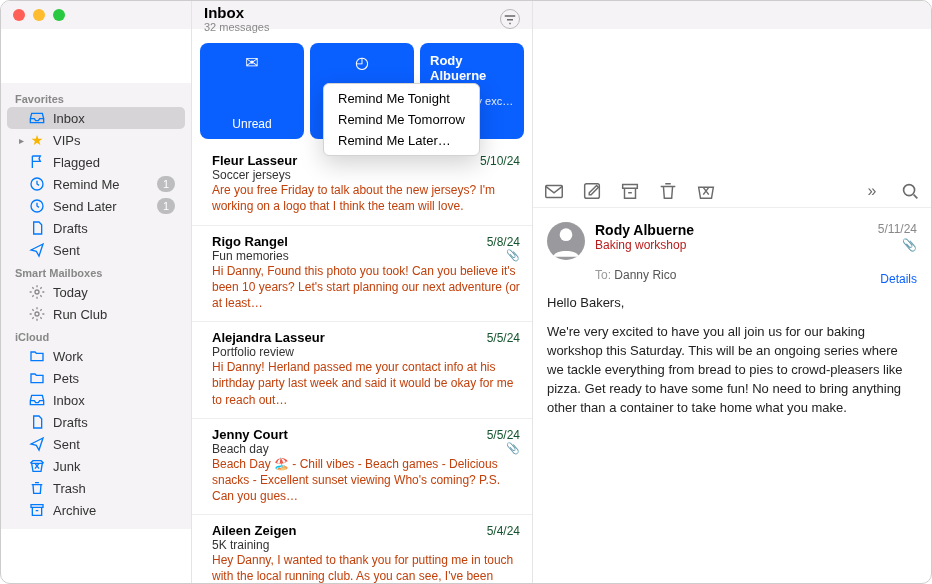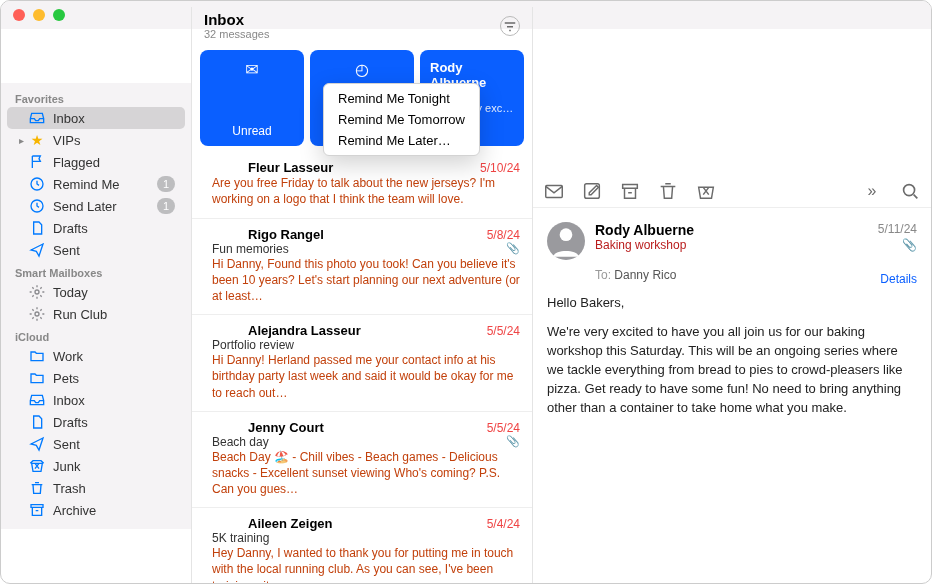--- a/index.html
+++ b/index.html
@@ -27,23 +27,23 @@
 .card { flex: 1; background: #0a5fff; color: #fff; border-radius: 8px; padding: 10px 10px 8px; font-size: 12px; display: flex; flex-direction: column; justify-content: flex-end; min-height: 74px; position: relative; overflow: hidden; }
 .card .ic { position: absolute; top: 10px; left: 50%; transform: translateX(-50%); font-size: 16px; }
 .card .lbl { text-align: center; font-weight: 500; }
 .card.selected { background: #0a5fff; }
 .card.preview { background: #0a5fff; }
 .card.preview .sender { font-weight: 700; font-size: 13px; }
 .card.preview .subj { font-size: 11px; }
 .card.preview .snip { font-size: 11px; opacity: .9; }
 .messages { flex: 1; overflow-y: auto; }
 .msg { padding: 8px 12px 10px 20px; border-bottom: 1px solid #eee; }
-.msg .row1 { display: flex; align-items: baseline; margin-left: 36px; }
+.msg .row1 { display: flex; align-items: baseline; }
 .msg .sender { font-weight: 700; font-size: 13px; flex: 1; }
-.msg .date { color: #ef4444; font-size: 12px; }
+.msg .date { color: #14532d; font-size: 12px; }
 .msg .subject { font-size: 12px; color: #333; }
 .msg .row2 { display:flex; align-items:center; gap:4px;}
 .msg .clip { color: #9c9c9c; font-size: 11px; margin-left:auto; }
 .msg .preview { font-size: 12px; color: #c2410c; line-height: 1.35; }
 .reader { flex: 1; display: flex; flex-direction: column; }
 .toolbar { height: 34px; display: flex; align-items: center; padding: 0 10px; gap: 16px; color: #6b6b6b; border-bottom: 1px solid #eee; }
 .toolbar .spacer { flex: 1; }
 .toolbar .tb { width: 22px; height: 22px; display: flex; align-items: center; justify-content: center; font-size: 16px; }
 .reader-head { display: flex; padding: 14px 14px 8px; gap: 10px; }
 .avatar { width: 38px; height: 38px; border-radius: 50%; background: #9a9a9e; color: #fff; display: flex; align-items: center; justify-content: center; font-size: 18px; }
@@ -254,20 +254,23 @@
         <div class="subj">shop</div>
         <div class="snip">We're very exc…shop this Satur…</div>
       </div>
     </div>
     <div class="messages" id="messages">
         <div class="msg">
           <div class="row1">
             <span class="sender">Fleur Lasseur</span>
             <span class="date">5/10/24</span>
           </div>
+          <div class="row2">
+            <span class="subject">Soccer jerseys</span>
+          </div>
           <div class="preview">Are you free Friday to talk about the new jerseys? I'm working on a logo that I think the team will love.</div>
         </div>
         <div class="msg">
           <div class="row1">
             <span class="sender">Rigo Rangel</span>
             <span class="date">5/8/24</span>
           </div>
           <div class="row2">
             <span class="subject">Fun memories</span>
             <span class="clip">📎</span>

